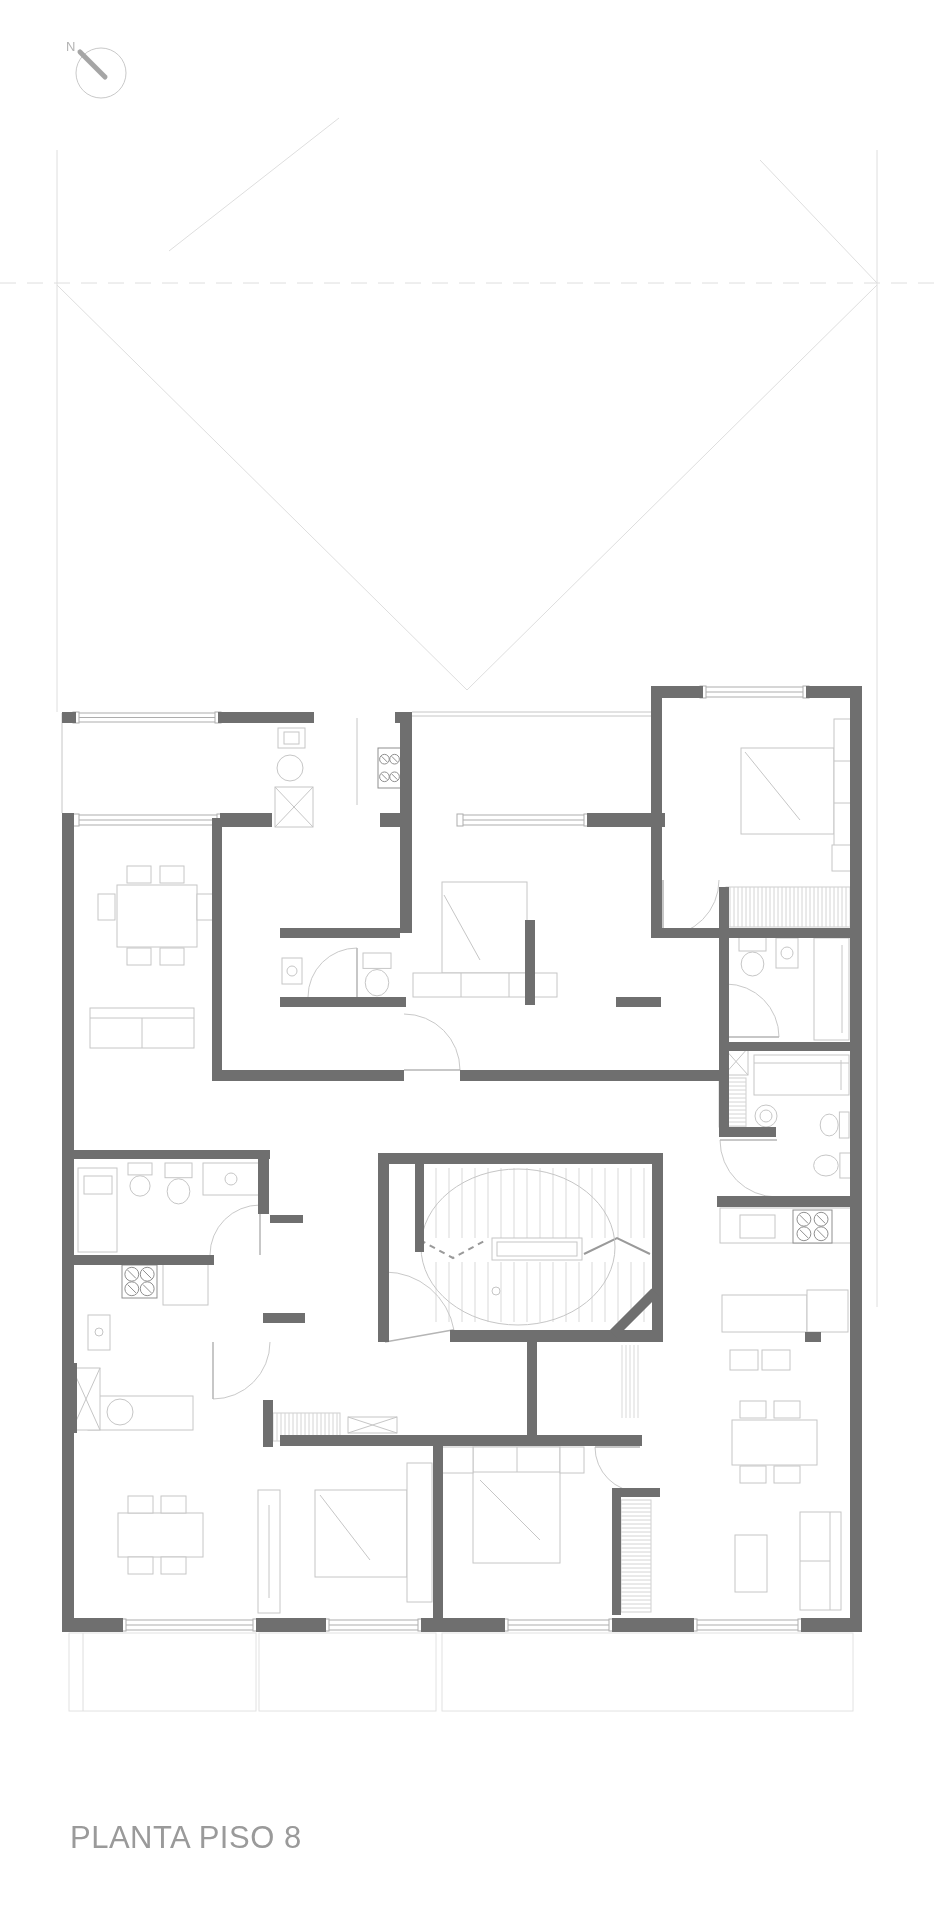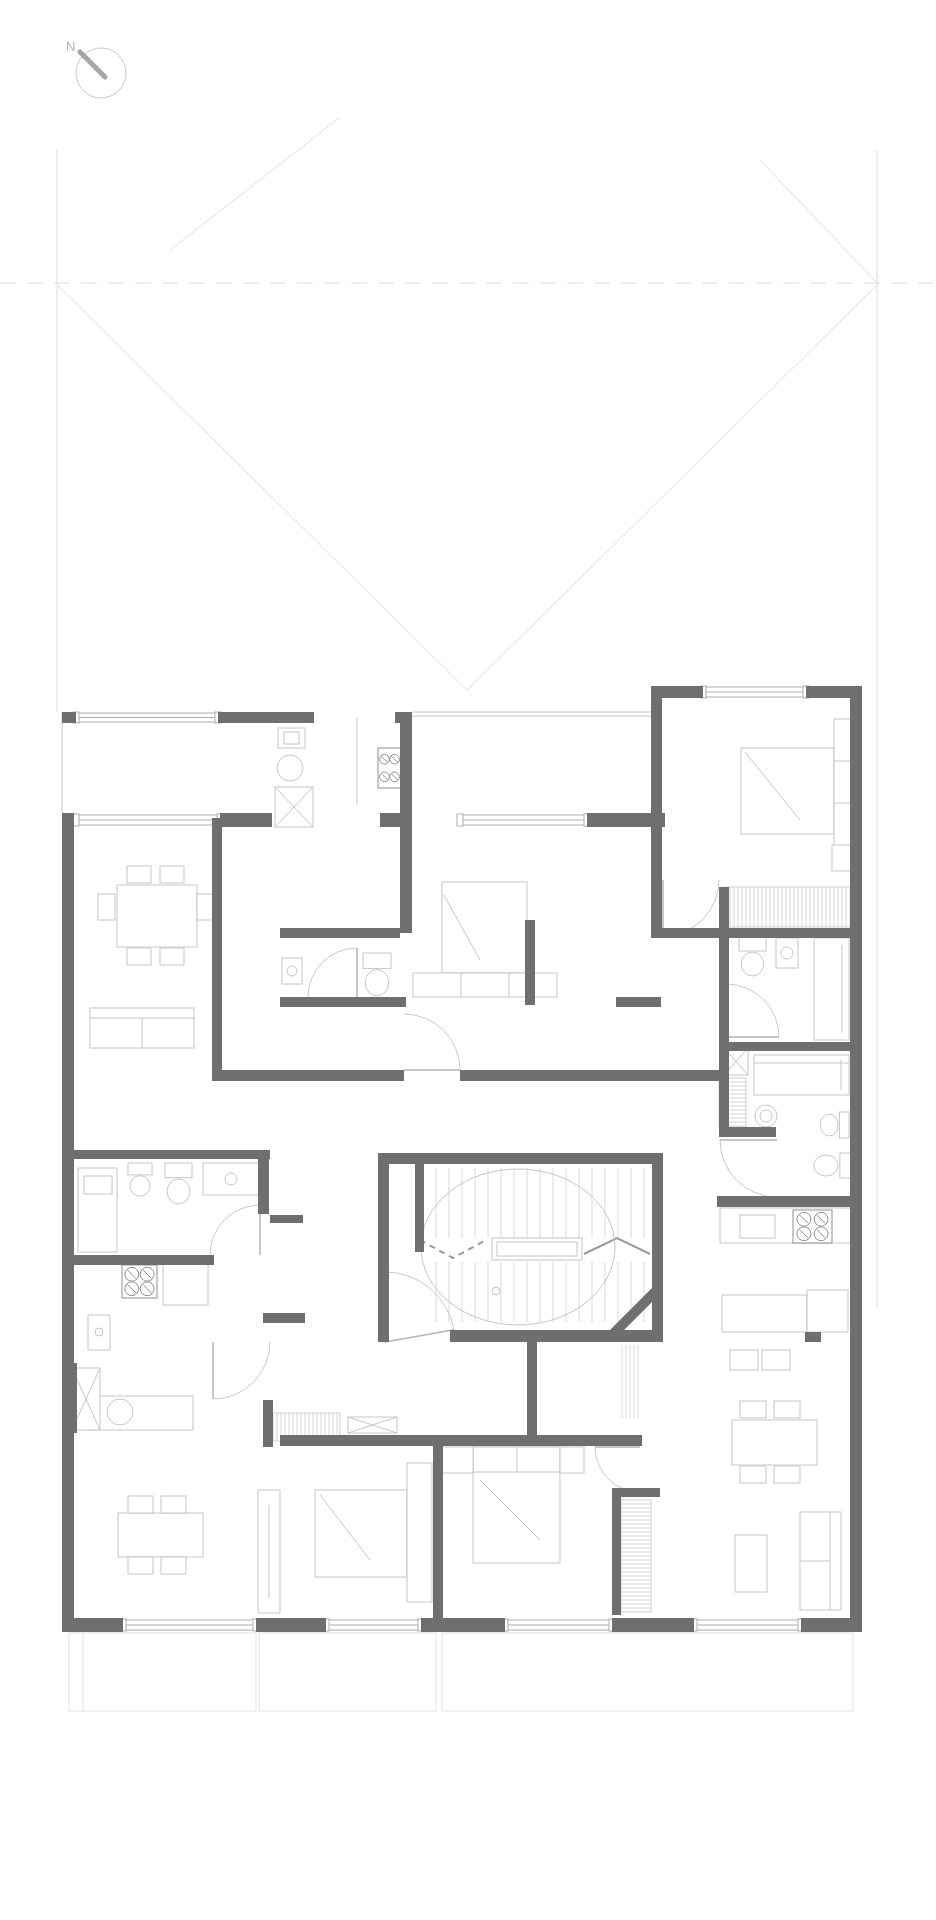--- a/index.html
+++ b/index.html
@@ -392,13 +392,14 @@
       <rect x="527" y="1342" width="10" height="96" fill="#6f6f6f" stroke="none" stroke-width="1"></rect>
       <rect x="280" y="1435" width="362" height="11" fill="#6f6f6f" stroke="none" stroke-width="1"></rect>
       <rect x="433" y="1446" width="10" height="172" fill="#6f6f6f" stroke="none" stroke-width="1"></rect>
       <rect x="612" y="1488" width="48" height="9" fill="#6f6f6f" stroke="none" stroke-width="1"></rect>
       <rect x="612" y="1493" width="9" height="122" fill="#6f6f6f" stroke="none" stroke-width="1"></rect>
       <rect x="805" y="1332" width="16" height="10" fill="#6f6f6f" stroke="none" stroke-width="1"></rect>
       <rect x="270" y="1215" width="33" height="8" fill="#6f6f6f" stroke="none" stroke-width="1"></rect>
       <line x1="613" y1="1334" x2="655" y2="1292" stroke="#6f6f6f" stroke-width="10"></line>
     </svg>
 
+  <div id="plan-title">PLANTA PISO 8</div>
 </div>
 
 </body></html>

